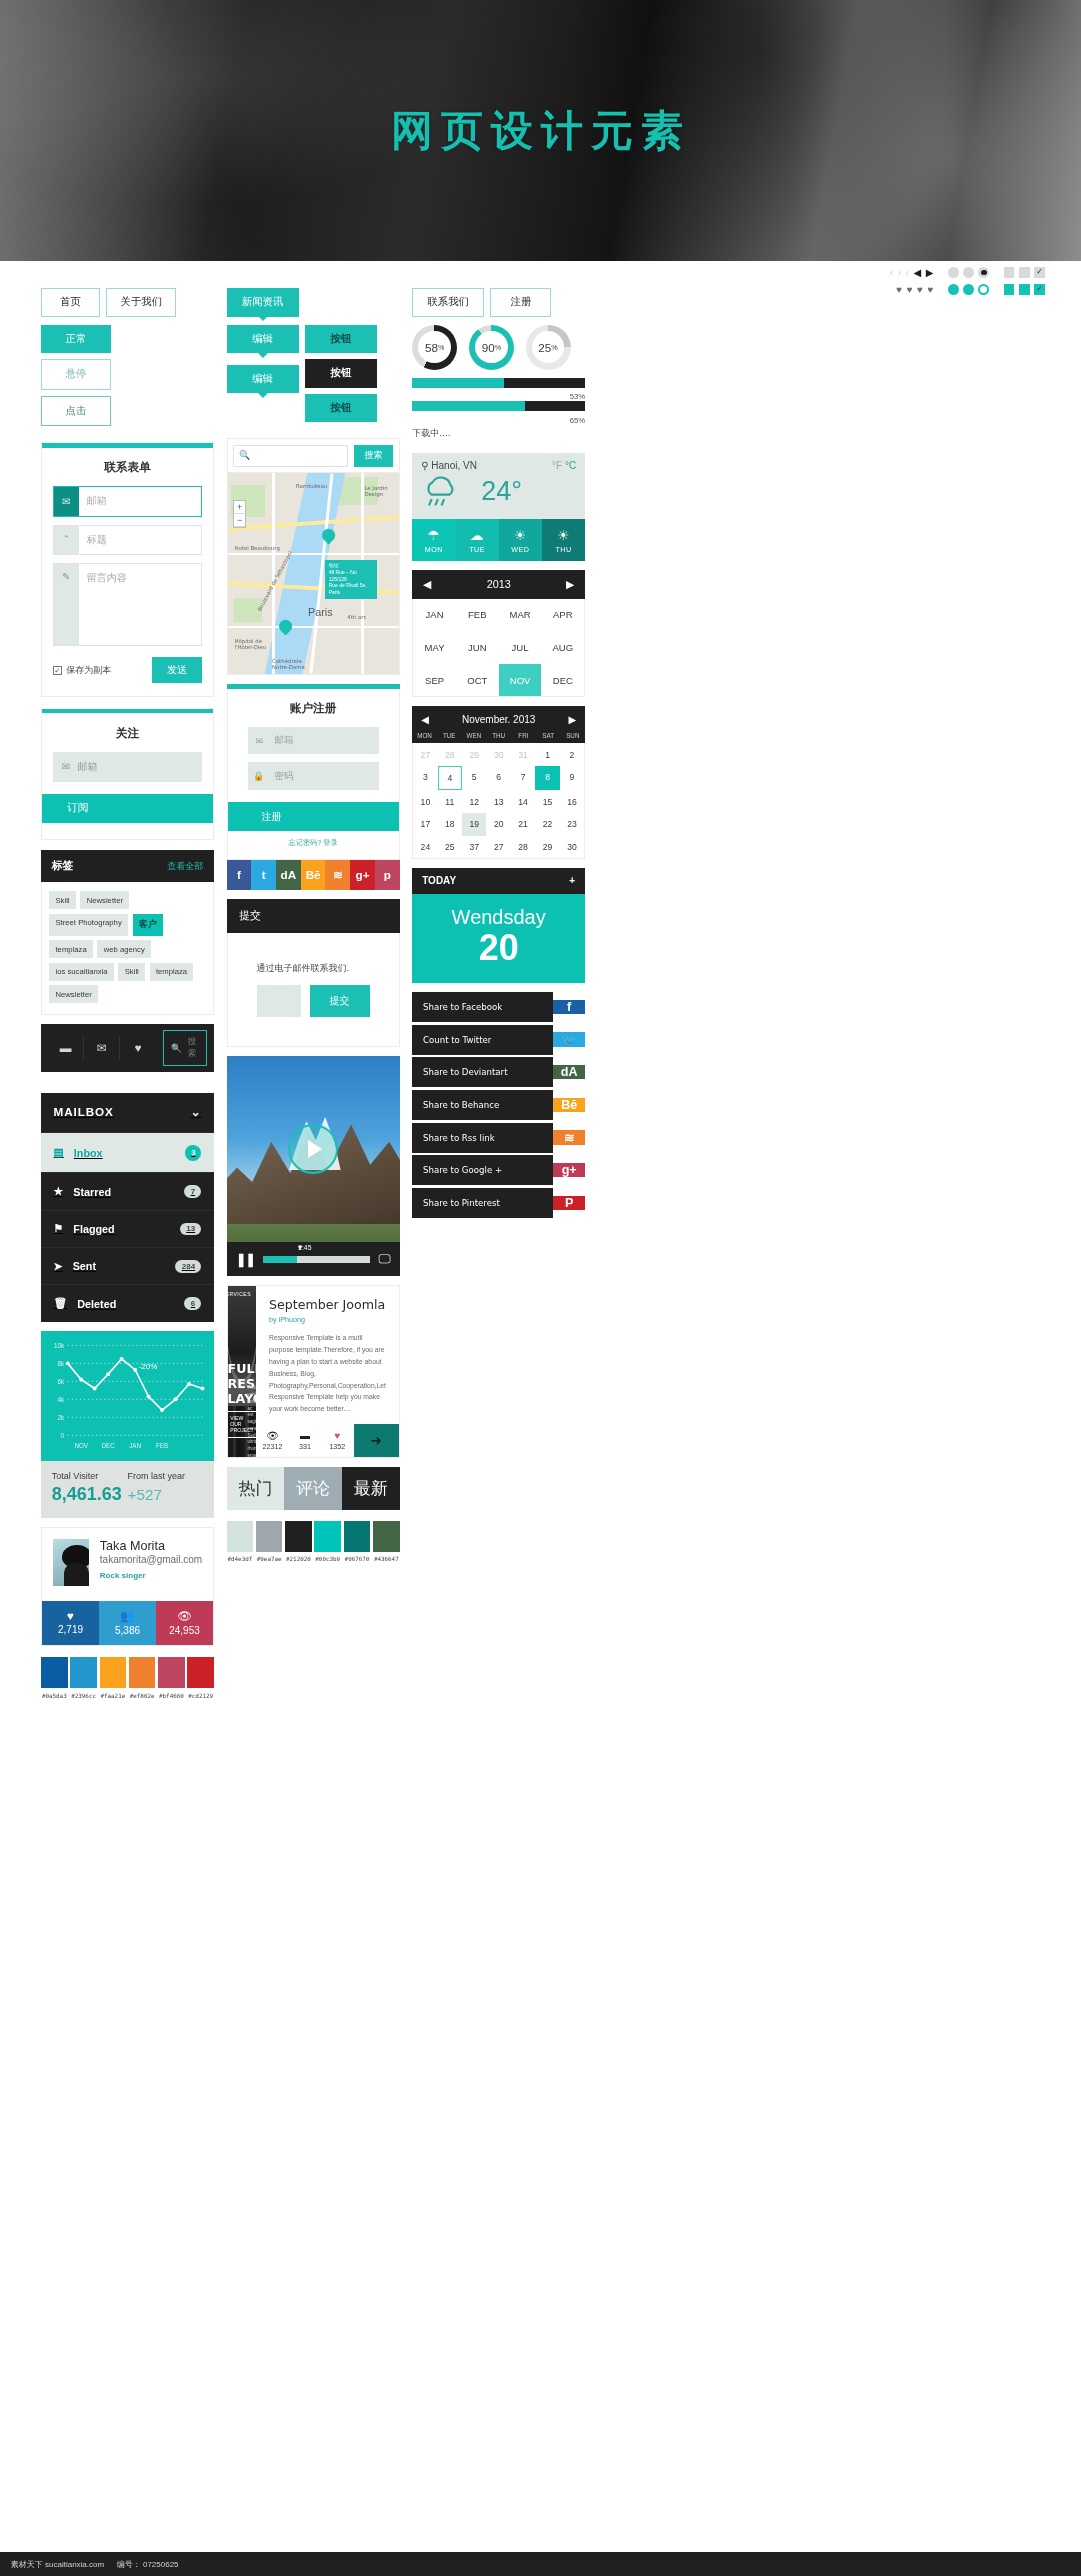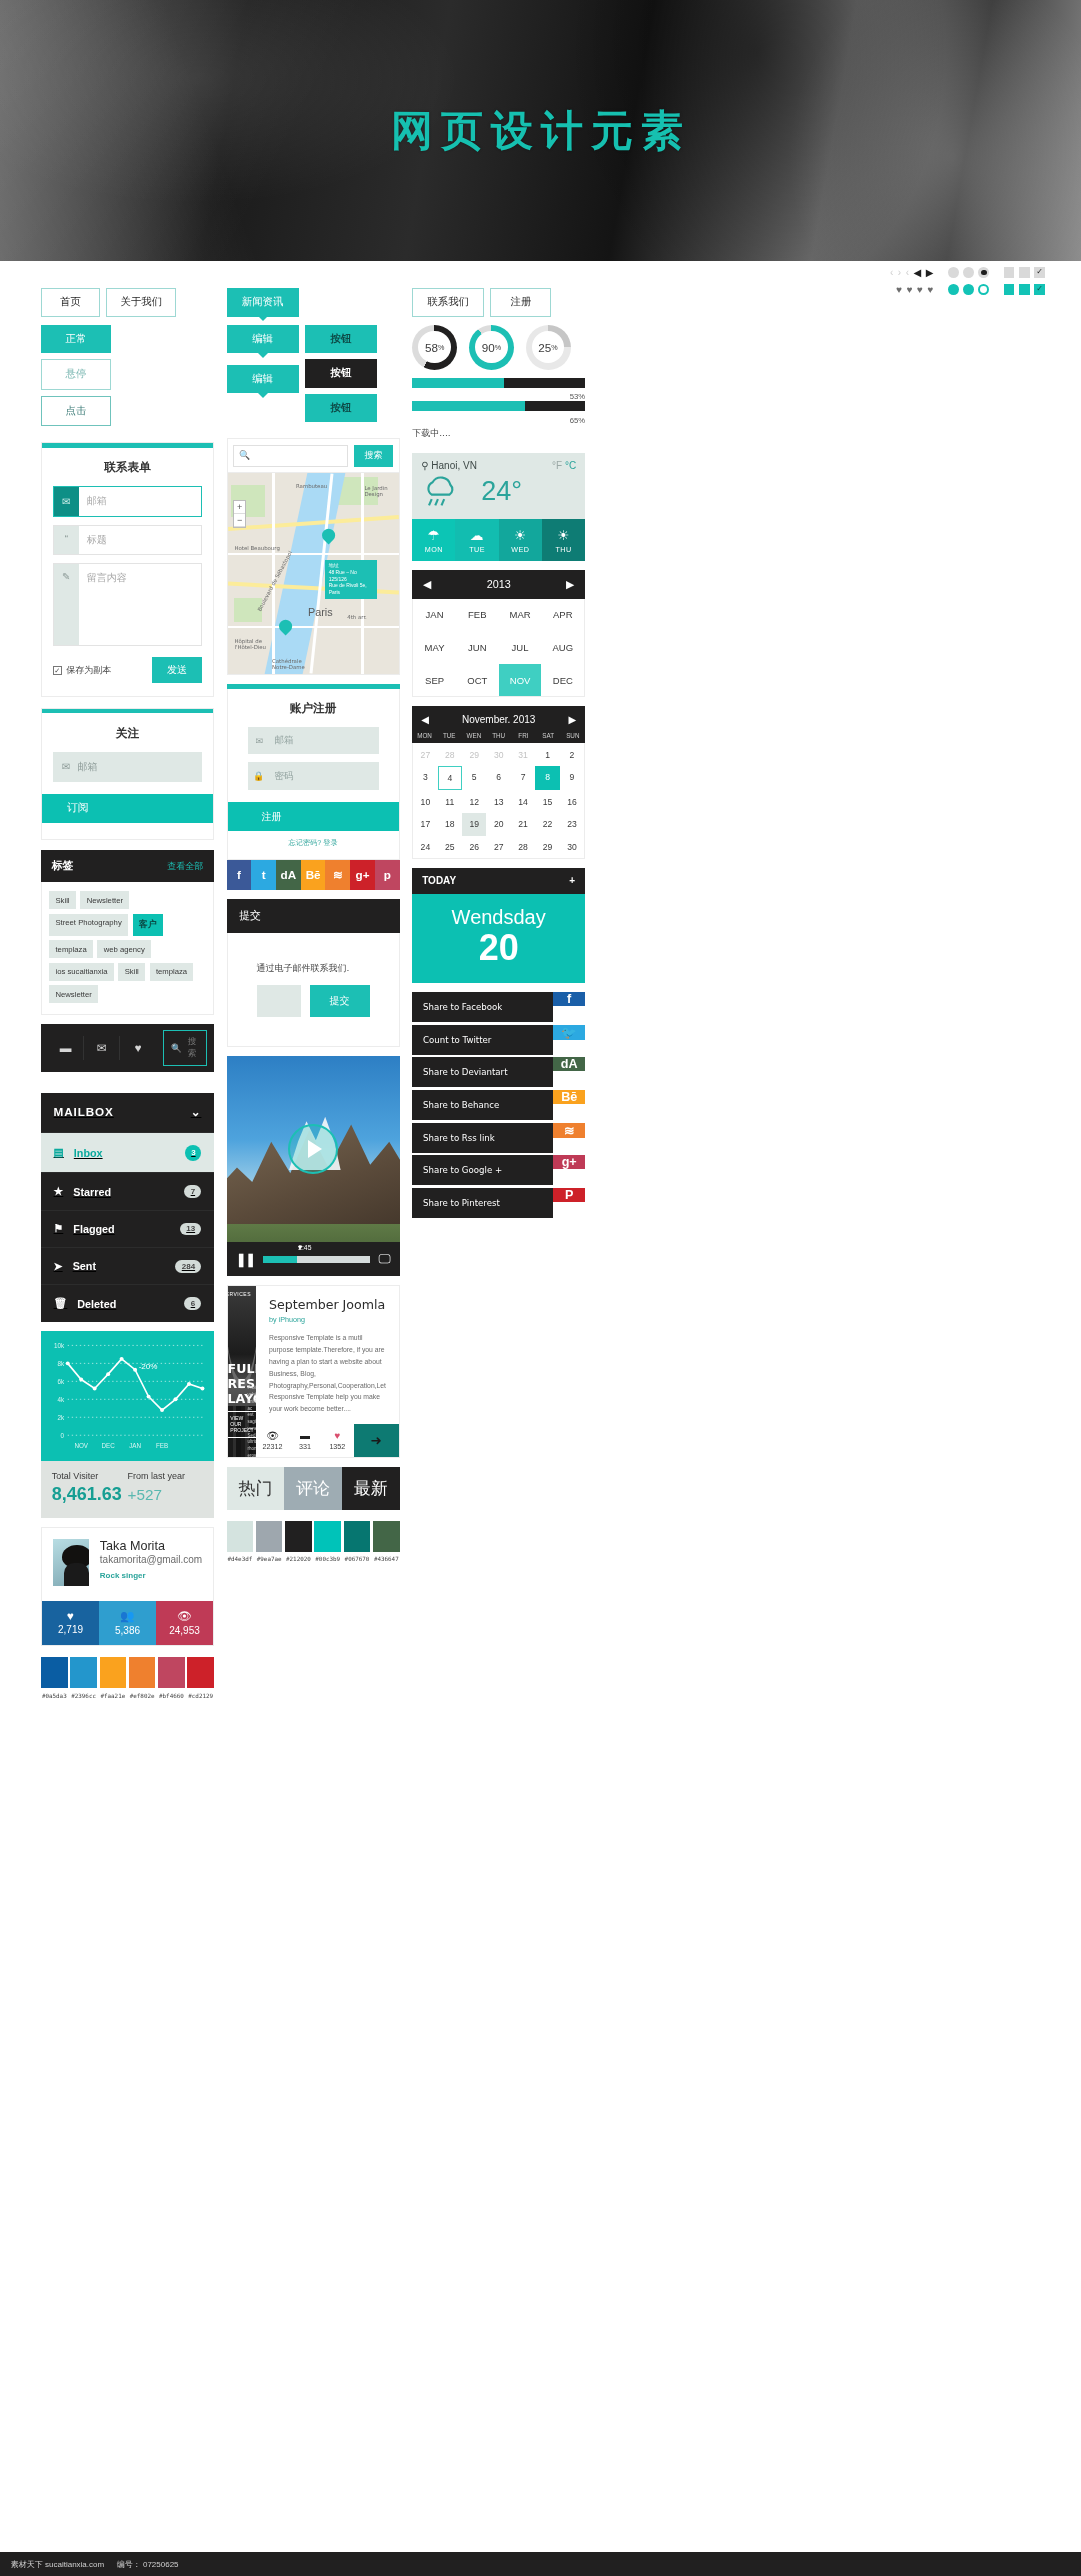--- a/index.html
+++ b/index.html
@@ -288,21 +288,21 @@
   .tthumb.a:before{content:"";position:absolute;left:3.6px;top:2.7px;width:23.4px;height:10.8px;background:#1f4536;border-radius:7.2px 7.2px 0 0;}
   .tthumb.a:after{content:"";position:absolute;left:7.2px;top:12.6px;width:16px;height:18px;background:#d9a689;border-radius:40% 40% 30% 30%;}
   .tthumb.b{ background:linear-gradient(160deg,#e0b88c,#8a6242);}
   .tthumb.b:before{content:"";position:absolute;left:4.5px;top:1.8px;width:21.6px;height:12.6px;background:#c79155;border-radius:9px 9px 0 0;}
   .tthumb.b:after{content:"";position:absolute;left:8px;top:11.7px;width:15.3px;height:19px;background:#f0cdab;border-radius:40% 40% 30% 30%;}
   .ttl2{ font-size:9.5px; color:#2f8079;}
   .tby{ font-size:9.5px; color:#3a3a3a;}
 
   
   .sharebox{ margin-top:9px;}
-  .share{ display:flex; align-items:flex-start; margin-bottom:2.7px;}
+  .share{ display:flex; align-items:center; margin-bottom:2.7px;}
   .share .lb{ flex:1; background:#212020; color:#fff; font-size:8.6px; padding:10px 10.8px; font-family:"DejaVu Sans",sans-serif;}
   .share .ic{ width:32px; color:#fff; font-size:12.6px; font-weight:bold; display:flex;align-items:center;justify-content:center;}
 
   
   .footer{ position:absolute; left:0; bottom:0; width:100%; background:#212020; color:#cfcfcf; font-size:8px; padding:6.3px 10.8px; display:flex; gap:12.6px;}
 </style>
 </head>
 <body>
 
 <div class="hero">
@@ -814,21 +814,21 @@
             <div>16</div>
             <div>17</div>
             <div>18</div>
             <div class="soft">19</div>
             <div>20</div>
             <div>21</div>
             <div>22</div>
             <div>23</div>
             <div>24</div>
             <div>25</div>
-            <div>26</div>
+            <div>37</div>
             <div>27</div>
             <div>28</div>
             <div>29</div>
             <div>30</div>
           </div>
   </div>
 
   <div class="todaybox">
     <div class="thead">
       <span>TODAY</span>

